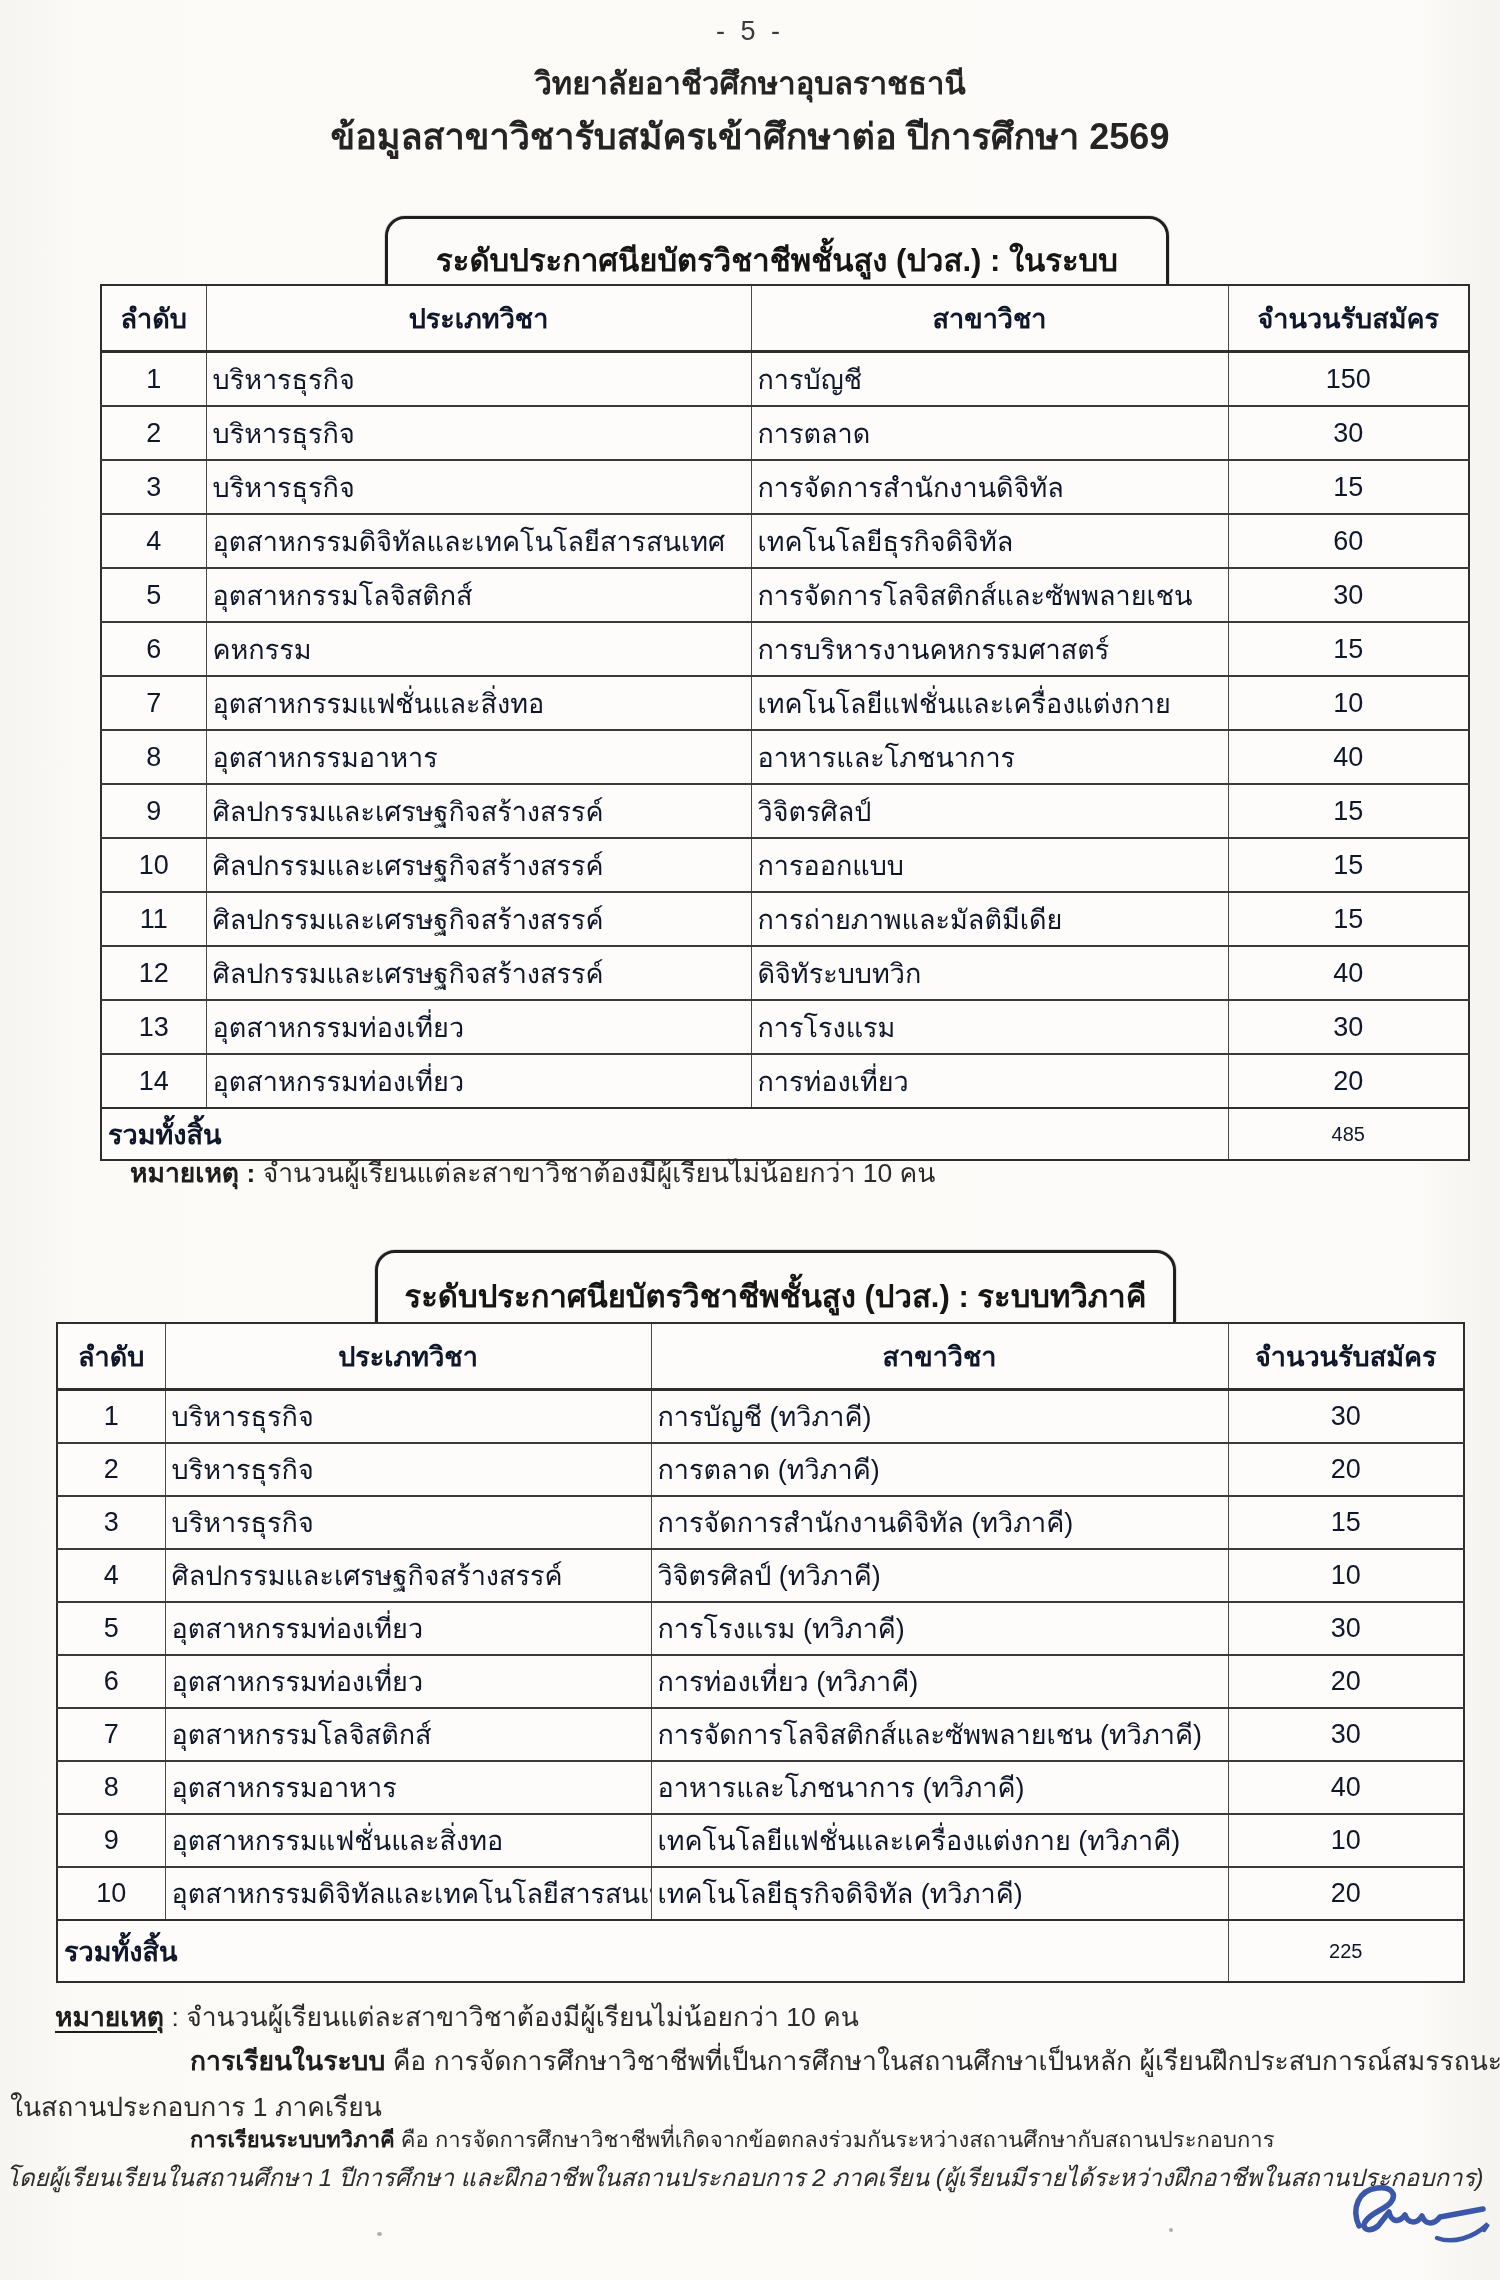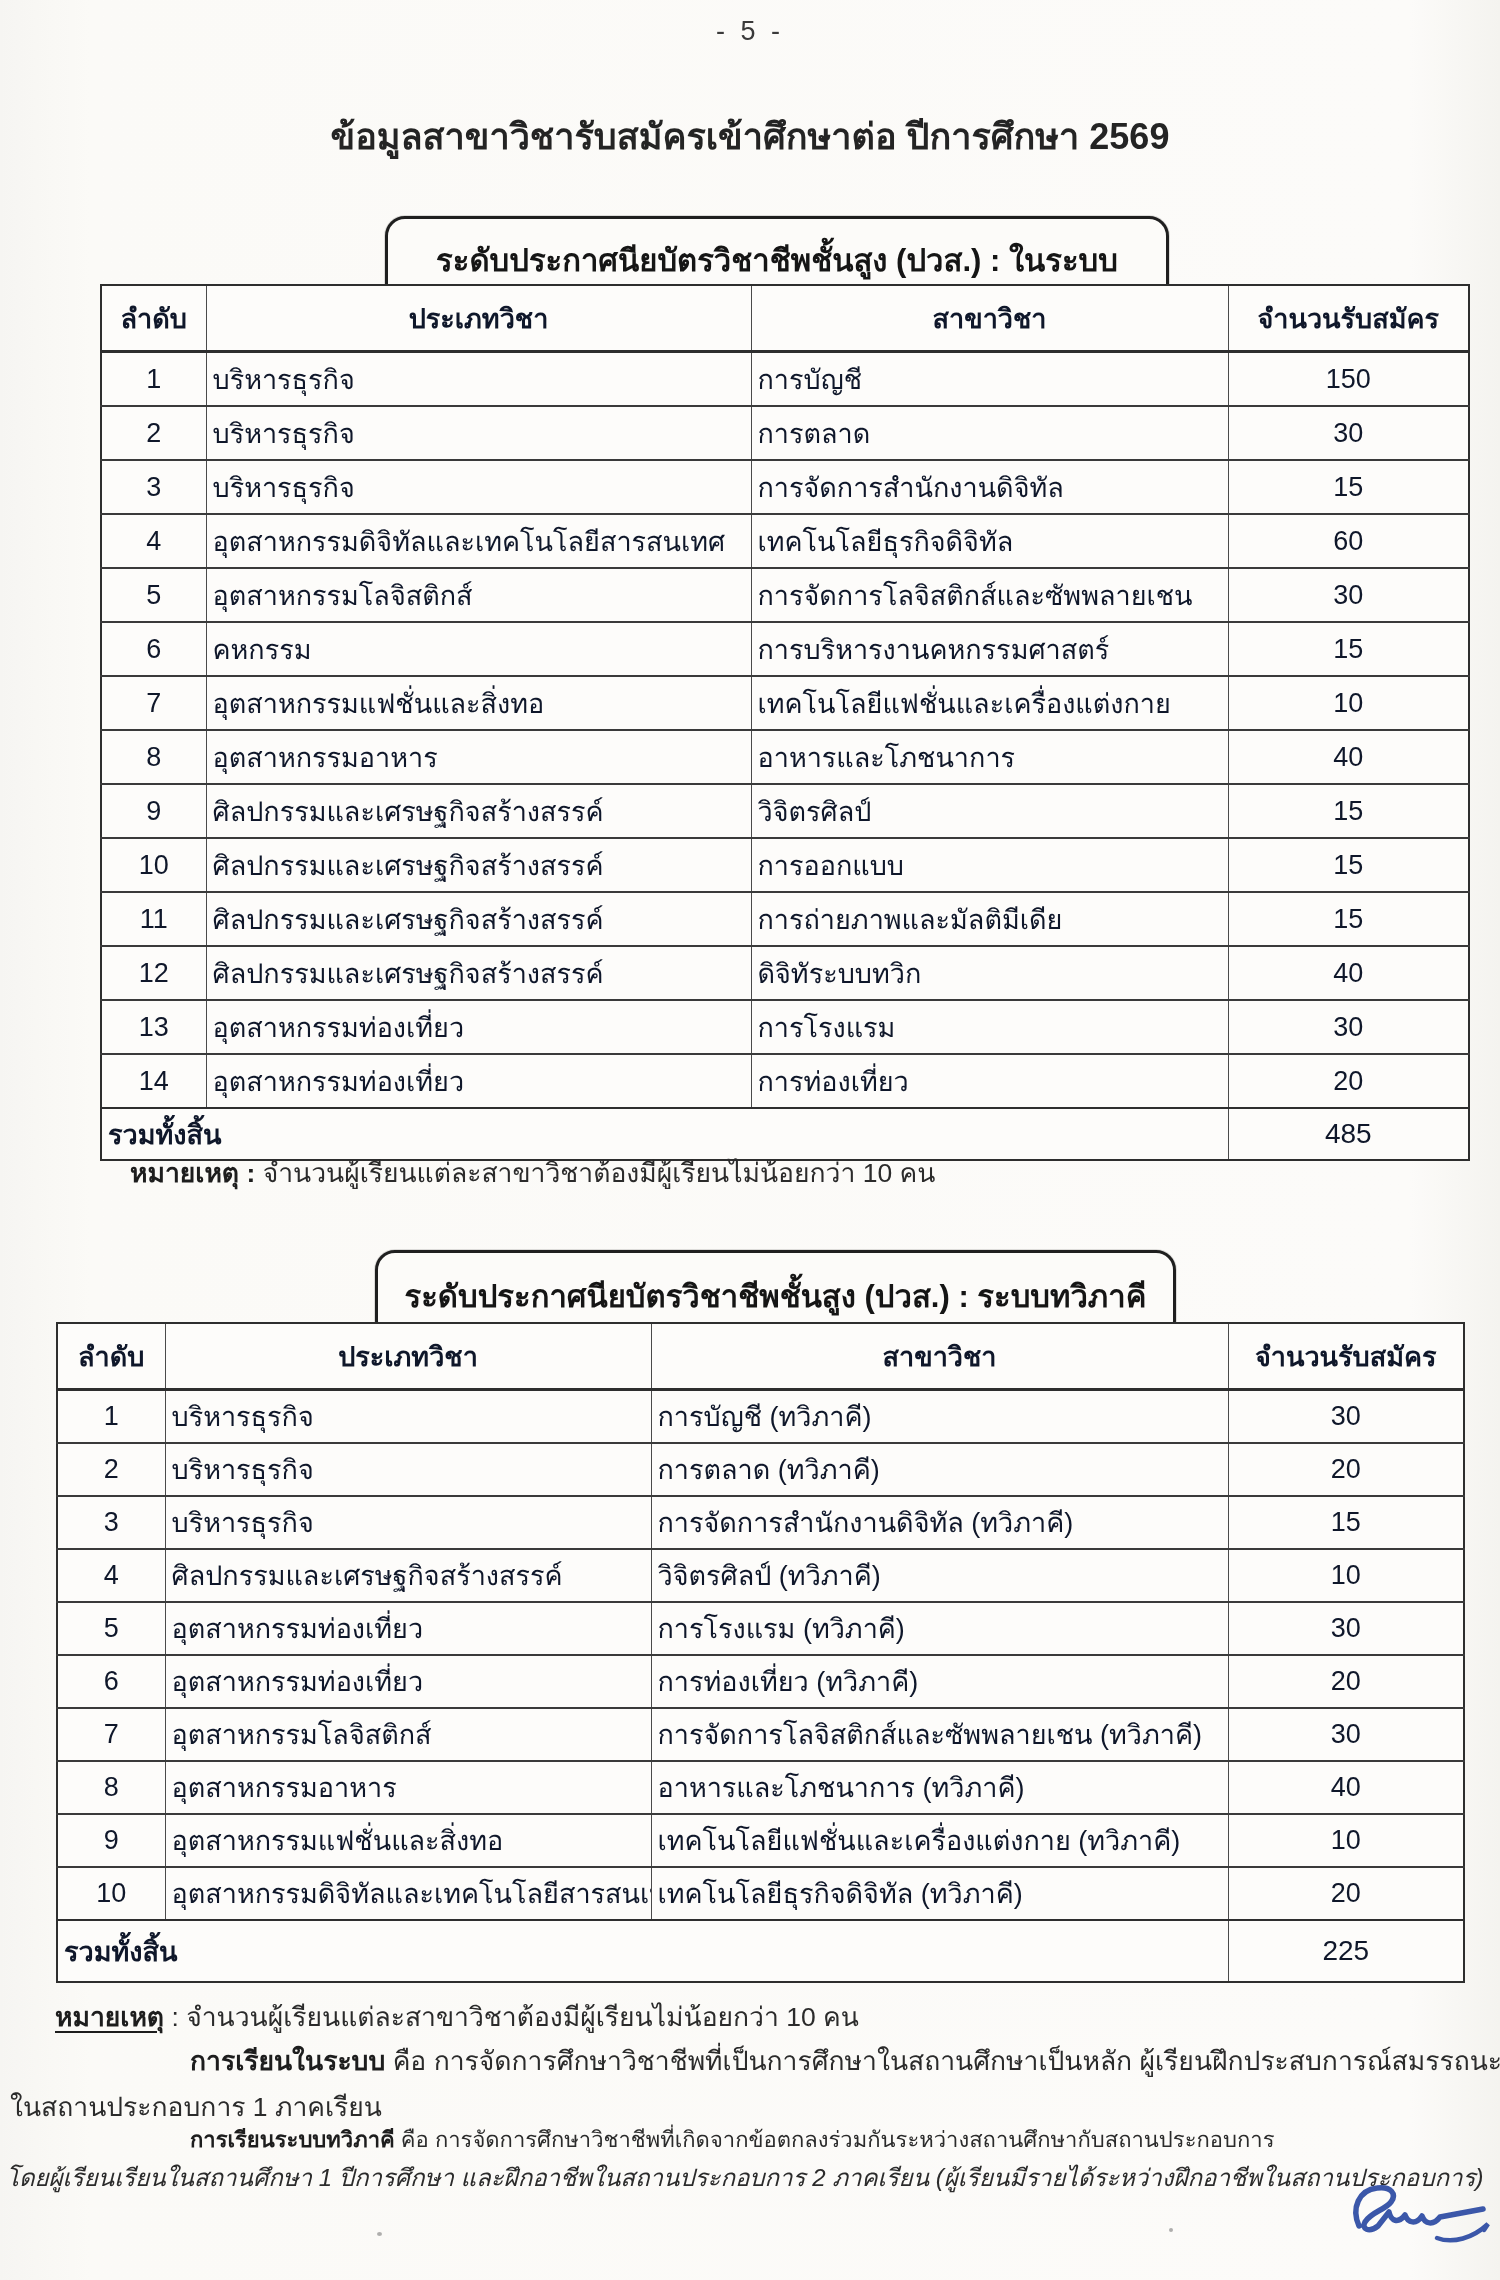--- a/index.html
+++ b/index.html
@@ -56,21 +56,21 @@
     vertical-align:middle;padding:0 6px;overflow:hidden;white-space:nowrap;
     border-top:2.2px solid #3a3a3a;
   }
   table.quota th + th, table.quota td + td{border-left:1.6px solid #4a4a4a;}
   table.quota td.c-no, table.quota td.c-count{text-align:center;}
   table.quota td.c-type, table.quota td.c-major{text-align:left;}
   table.quota tr.total-row td{border-top:2.6px solid #2e2e2e;}
   table.t1 tr.total-row td{height:50px;}
   table.t2 tr.total-row td{height:60px;}
   td.total-label{text-align:left;font-weight:700;padding-right:12px;border-left:none !important;}
-  td.total-value{text-align:center;font-size:28px;}
+  td.total-value{text-align:center;font-size:20px;}
   .t1 col.col-0{width:105px}.t1 col.col-1{width:545px}.t1 col.col-2{width:477px}.t1 col.col-3{width:241px}
   .t2 col.col-0{width:108px}.t2 col.col-1{width:486px}.t2 col.col-2{width:577px}.t2 col.col-3{width:236px}
 
   .note-line{position:absolute;white-space:nowrap;font-size:26.5px;color:#2b2b2b;}
   .bold{font-weight:700;color:#1d1d1d;}
   .u{text-decoration:underline;text-underline-offset:5px;}
   .note1{left:130px;top:1152px;}
   .fn1{left:55px;top:1996px;}
   .fn2{left:190px;top:2040px;}
   .fn3{left:10px;top:2086px;}
@@ -81,20 +81,21 @@
   .speck{position:absolute;background:#6f6f6f;border-radius:50%;opacity:.55;}
   .speck1{left:377px;top:2232px;width:5px;height:4px;}
   .speck2{left:1169px;top:2228px;width:4px;height:4px;}
 </style>
 </head>
 <body>
 
 <div class="page">
 
   <div class="center-line page-number">- 5 -</div>
+  <div class="center-line doc-title">วิทยาลัยอาชีวศึกษาอุบลราชธานี</div>
   <div class="center-line doc-subtitle">ข้อมูลสาขาวิชารับสมัครเข้าศึกษาต่อ ปีการศึกษา 2569</div>
 
   <div class="section-box box1">
     <span class="box-title">ระดับประกาศนียบัตรวิชาชีพชั้นสูง  (ปวส.) : ในระบบ</span>
   </div>
 
   <table class="quota t1">
       <colgroup>
         <col class="col-0">
         <col class="col-1">

